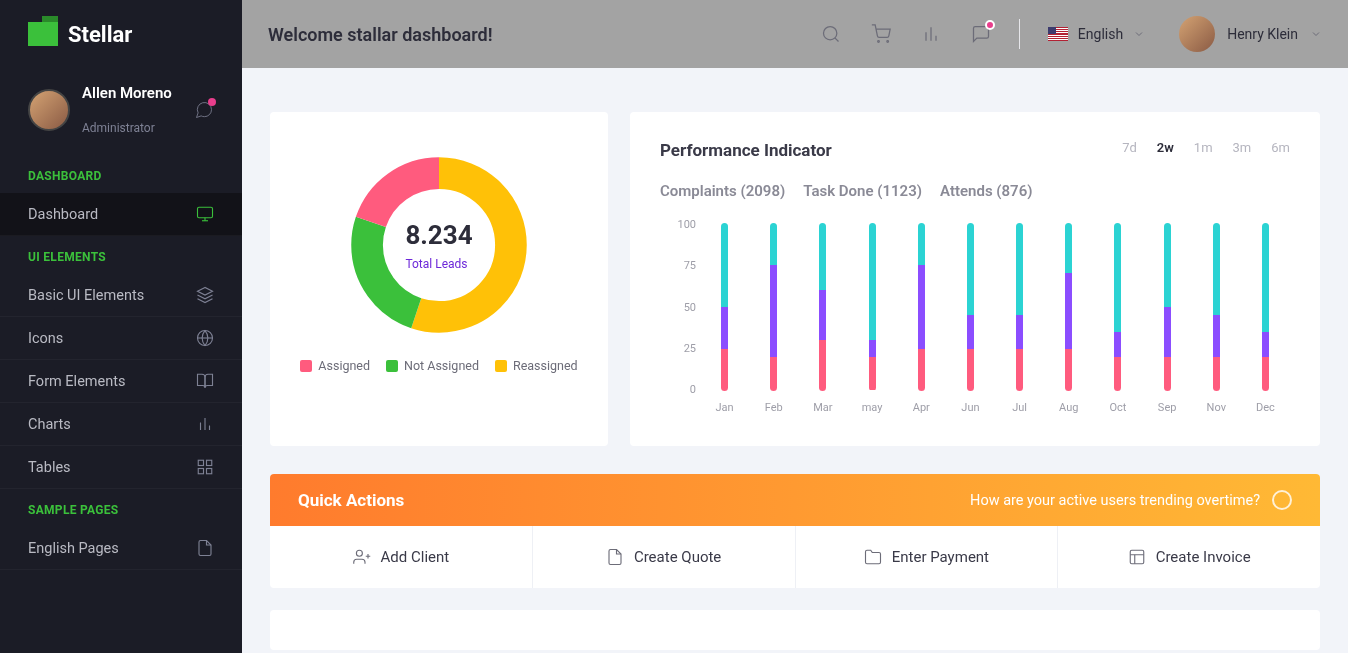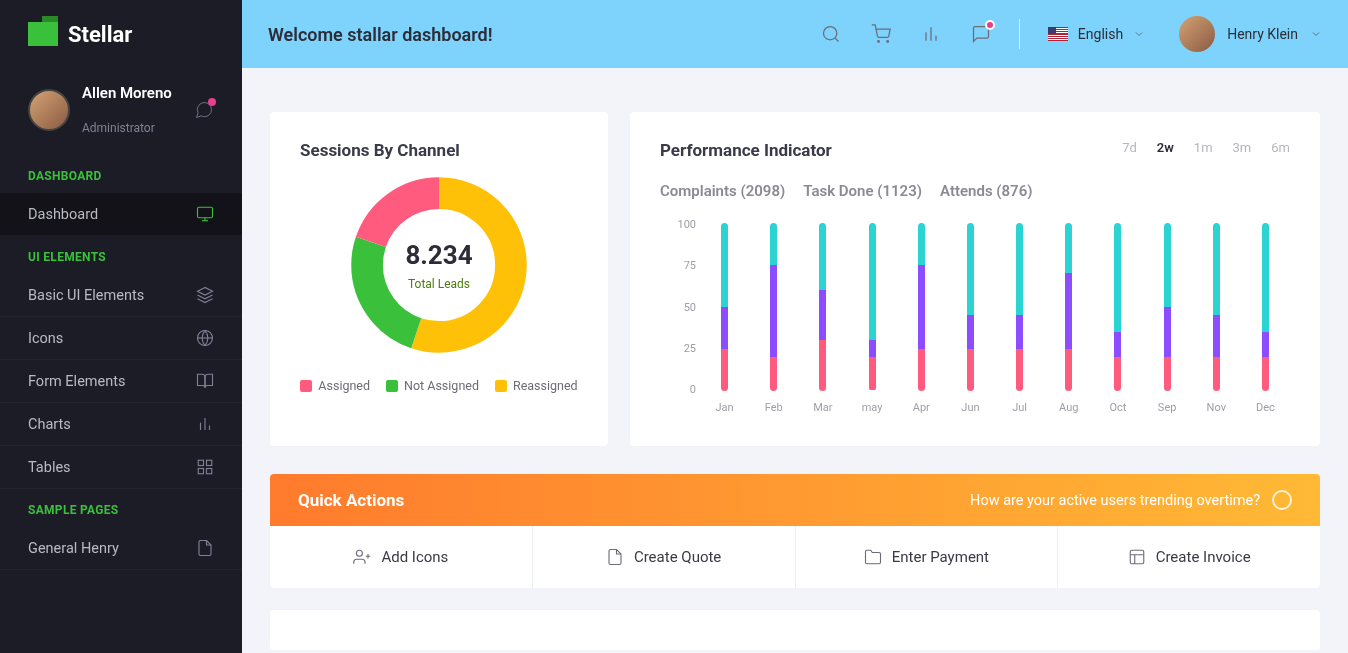--- a/index.html
+++ b/index.html
@@ -21,21 +21,21 @@
 .chat-dot::after { content:''; position:absolute; top:-2px; right:-2px; width:8px; height:8px; background:#e83e8c; border-radius:50%; }
 
 .nav-heading { color: #3bc03b; font-size: 12px; font-weight: 700; padding: 14px 28px 10px; letter-spacing: 0.3px; }
 .nav-item { display: flex; align-items: center; justify-content: space-between; padding: 12px 28px; color: #b9bac3; font-size: 14.5px; border-bottom: 1px solid rgba(255,255,255,0.04); cursor: pointer; }
 .nav-item.active { background: #121218; }
 .nav-item.active .nav-label { color: #b9bac3; }
 .nav-icon { width: 18px; height: 18px; display:flex; align-items:center; justify-content:center; }
 .nav-icon svg { width:18px; height:18px; stroke:#7e8194; stroke-width:1.5; fill:none; }
 .nav-item.active .nav-icon svg { stroke:#3bc03b; }
 
-.topbar { position: fixed; left: 242px; top: 0; right: 0; height: 68px; background: #7dd3fc; display: flex; align-items: center; padding: 0 26px; }
+.topbar { position: fixed; left: 242px; top: 0; right: 0; height: 68px; background: #a3a3a3; display: flex; align-items: center; padding: 0 26px; }
 .welcome { font-size: 18px; font-weight: 600; color: #2d2d3a; flex: 1; }
 .top-icons { display: flex; align-items: center; gap: 30px; }
 .top-icon { width: 20px; height: 20px; cursor:pointer; display:flex; align-items:center; justify-content:center; position:relative; }
 .top-icon svg { width:20px; height:20px; stroke:#6c6c78; stroke-width:1.5; fill:none; }
 .badge-dot { position:absolute; top:-4px; right:-4px; width:10px; height:10px; background:#e83e8c; border-radius:50%; border:2px solid #fff; }
 .divider { width:1px; height:30px; background:#e6e6ea; margin:0 28px; }
 .lang { display:flex; align-items:center; gap:10px; cursor:pointer; font-size:14px; color:#2d2d3a; }
 .flag { width:20px; height:14px; background: linear-gradient(to bottom, #b22234 0%, #b22234 7.7%, #fff 7.7%, #fff 15.4%, #b22234 15.4%, #b22234 23%, #fff 23%, #fff 30.8%, #b22234 30.8%, #b22234 38.4%, #fff 38.4%, #fff 46.1%, #b22234 46.1%, #b22234 53.8%, #fff 53.8%, #fff 61.5%, #b22234 61.5%, #b22234 69.2%, #fff 69.2%, #fff 76.9%, #b22234 76.9%, #b22234 84.6%, #fff 84.6%, #fff 92.3%, #b22234 92.3%); position:relative; }
 .flag::before { content:''; position:absolute; top:0; left:0; width:8px; height:7px; background:#3c3b6e; }
 .chev { width:12px; height:12px; }
@@ -44,23 +44,23 @@
 
 .content { position: absolute; left: 242px; top: 68px; right: 0; padding: 44px 28px 28px; }
 .row1 { display: flex; gap: 22px; }
 .card { background: #fff; border-radius: 4px; padding: 28px 30px; }
 .card-sessions { width: 338px; }
 .card-title { font-size: 17px; font-weight: 700; color: #3a3a48; margin-bottom: 8px; }
 
 .donut-wrap { display:flex; justify-content:center; margin: 10px 0 18px; }
 .donut { width: 190px; height: 190px; position: relative; }
 .donut svg { width:190px; height:190px; transform: rotate(-90deg); }
-.donut-center { position:absolute; top:50%; left:50%; transform:translate(-50%,-50%); text-align:center; }
+.donut-center { position:absolute; top:50%; left:50%; transform:translate(-50%,-50%); }
 .donut-val { font-size: 26px; font-weight:700; color:#2d2d3a; }
-.donut-lbl { font-size: 12px; color:#4d7c0f; margin-top:7px; }
+.donut-lbl { font-size: 12px; color:#6d28d9; margin-top:7px; }
 .legend { display:flex; justify-content:center; gap:16px; font-size:12.5px; color:#6c6c78; }
 .legend-item { display:flex; align-items:center; gap:6px; }
 .legend-sw { width:12px; height:12px; border-radius:2px; }
 
 .card-perf { flex:1; }
 .perf-head { display:flex; justify-content:space-between; align-items:flex-start; }
 .range-tabs { display:flex; gap:20px; font-size:13px; color:#b5b5bf; }
 .range-tab { cursor:pointer; }
 .range-tab.active { color:#2d2d3a; font-weight:600; }
 .sub-tabs { display:flex; gap:18px; font-size:15px; font-weight:600; color:#8a8a96; margin-top:14px; }
@@ -167,21 +167,21 @@
           <rect x="3" y="3" width="7" height="7"></rect>
           <rect x="14" y="3" width="7" height="7"></rect>
           <rect x="3" y="14" width="7" height="7"></rect>
           <rect x="14" y="14" width="7" height="7"></rect>
         </svg>
       </span>
   </div>
 
   <div class="nav-heading">SAMPLE PAGES</div>
   <div class="nav-item">
-    <span class="nav-label">General Henry</span>
+    <span class="nav-label">English Pages</span>
     <span class="nav-icon">
         <svg viewBox="0 0 24 24">
           <path d="M14 2H6a2 2 0 0 0-2 2v16a2 2 0 0 0 2 2h12a2 2 0 0 0 2-2V8z"></path>
           <polyline points="14 2 14 8 20 8"></polyline>
         </svg>
       </span>
   </div>
 </aside>
 
 <header class="topbar">
@@ -229,21 +229,20 @@
     <svg class="chev" viewBox="0 0 24 24">
         <polyline points="6 9 12 15 18 9" fill="none" stroke="#6c6c78" stroke-width="2"></polyline>
       </svg>
   </div>
 </header>
 
 <main class="content">
   <div class="row1">
 
     <div class="card card-sessions">
-      <div class="card-title">Sessions By Channel</div>
       <div class="donut-wrap">
         <div class="donut">
           <svg viewBox="0 0 42 42">
             <circle cx="21" cy="21" r="15.9" fill="none" stroke="#ffc107" stroke-width="7" stroke-dasharray="55 45" stroke-dashoffset="0"></circle>
             <circle cx="21" cy="21" r="15.9" fill="none" stroke="#3bc03b" stroke-width="7" stroke-dasharray="25 75" stroke-dashoffset="-55"></circle>
             <circle cx="21" cy="21" r="15.9" fill="none" stroke="#ff5b7e" stroke-width="7" stroke-dasharray="20 80" stroke-dashoffset="-80"></circle>
           </svg>
           <div class="donut-center">
             <div class="donut-val">8.234</div>
             <div class="donut-lbl">Total Leads</div>
@@ -401,21 +400,21 @@
       </div>
     </div>
     <div class="quick-actions">
       <div class="qa">
         <svg viewBox="0 0 24 24">
             <path d="M16 21v-2a4 4 0 0 0-4-4H5a4 4 0 0 0-4 4v2"></path>
             <circle cx="8.5" cy="7" r="4"></circle>
             <line x1="20" y1="8" x2="20" y2="14"></line>
             <line x1="23" y1="11" x2="17" y2="11"></line>
           </svg>
-        <span>Add Icons</span>
+        <span>Add Client</span>
       </div>
       <div class="qa">
         <svg viewBox="0 0 24 24">
             <path d="M14 2H6a2 2 0 0 0-2 2v16a2 2 0 0 0 2 2h12a2 2 0 0 0 2-2V8z"></path>
             <polyline points="14 2 14 8 20 8"></polyline>
           </svg>
         <span>Create Quote</span>
       </div>
       <div class="qa">
         <svg viewBox="0 0 24 24">

